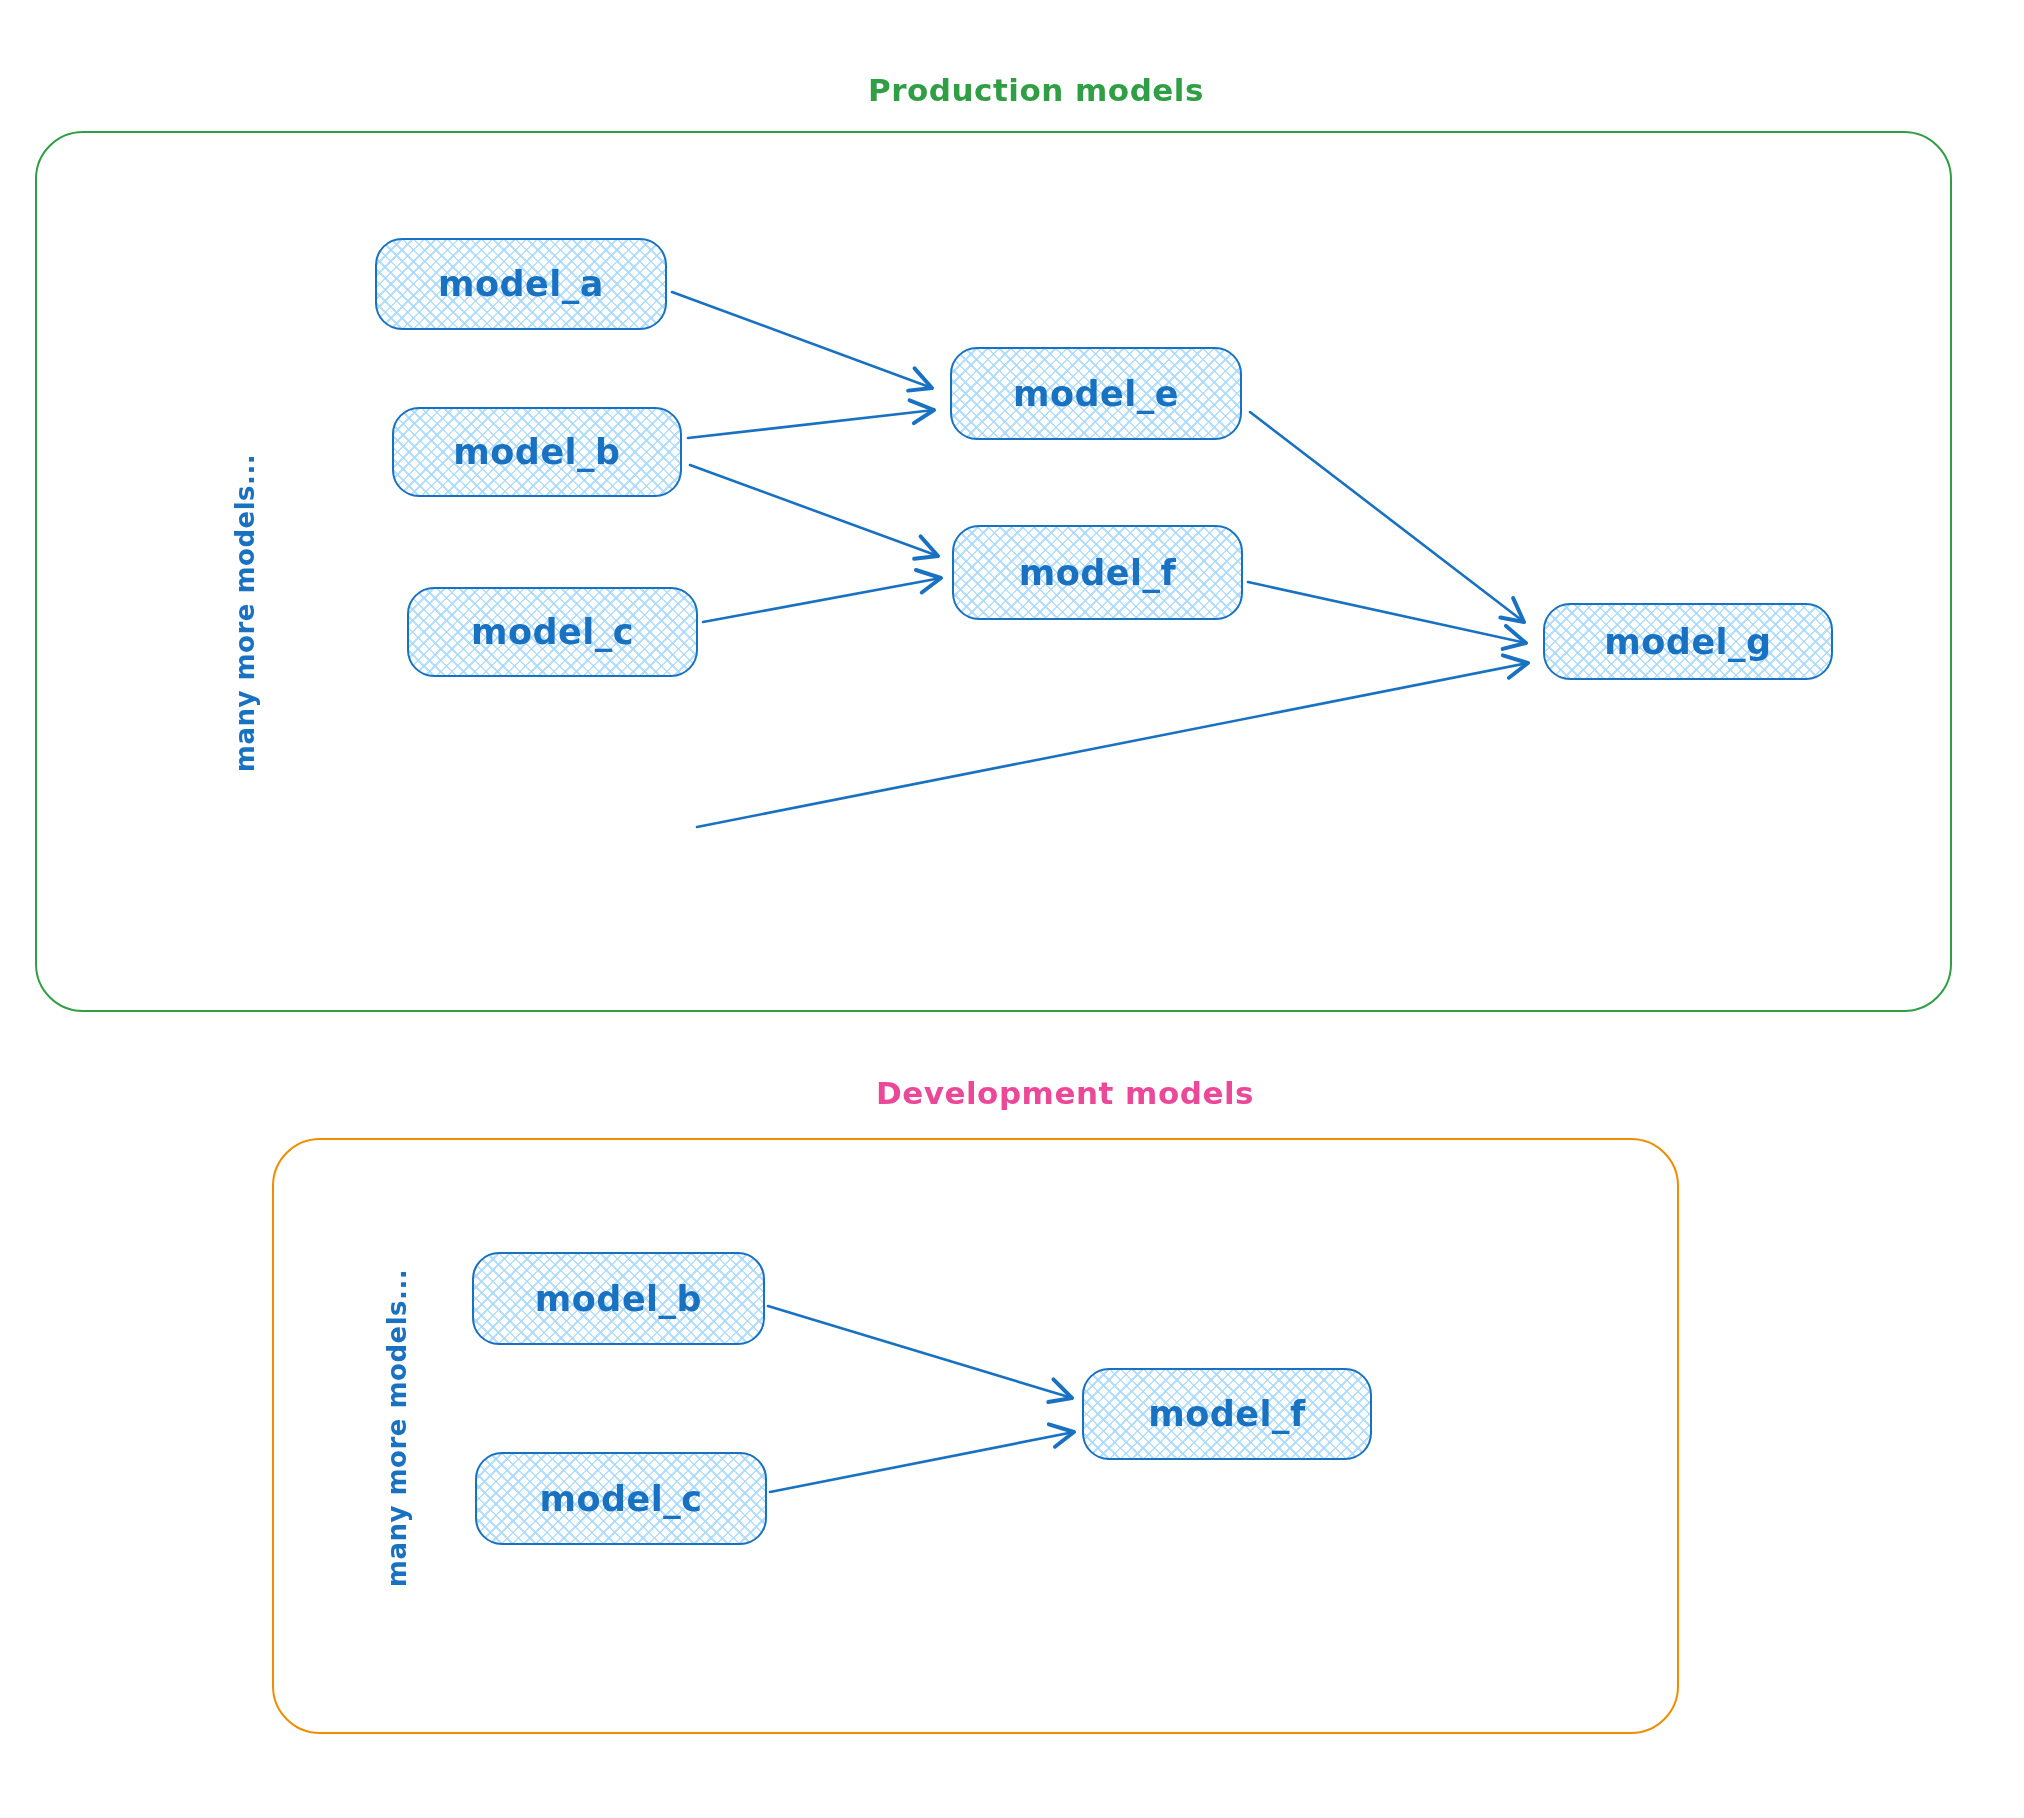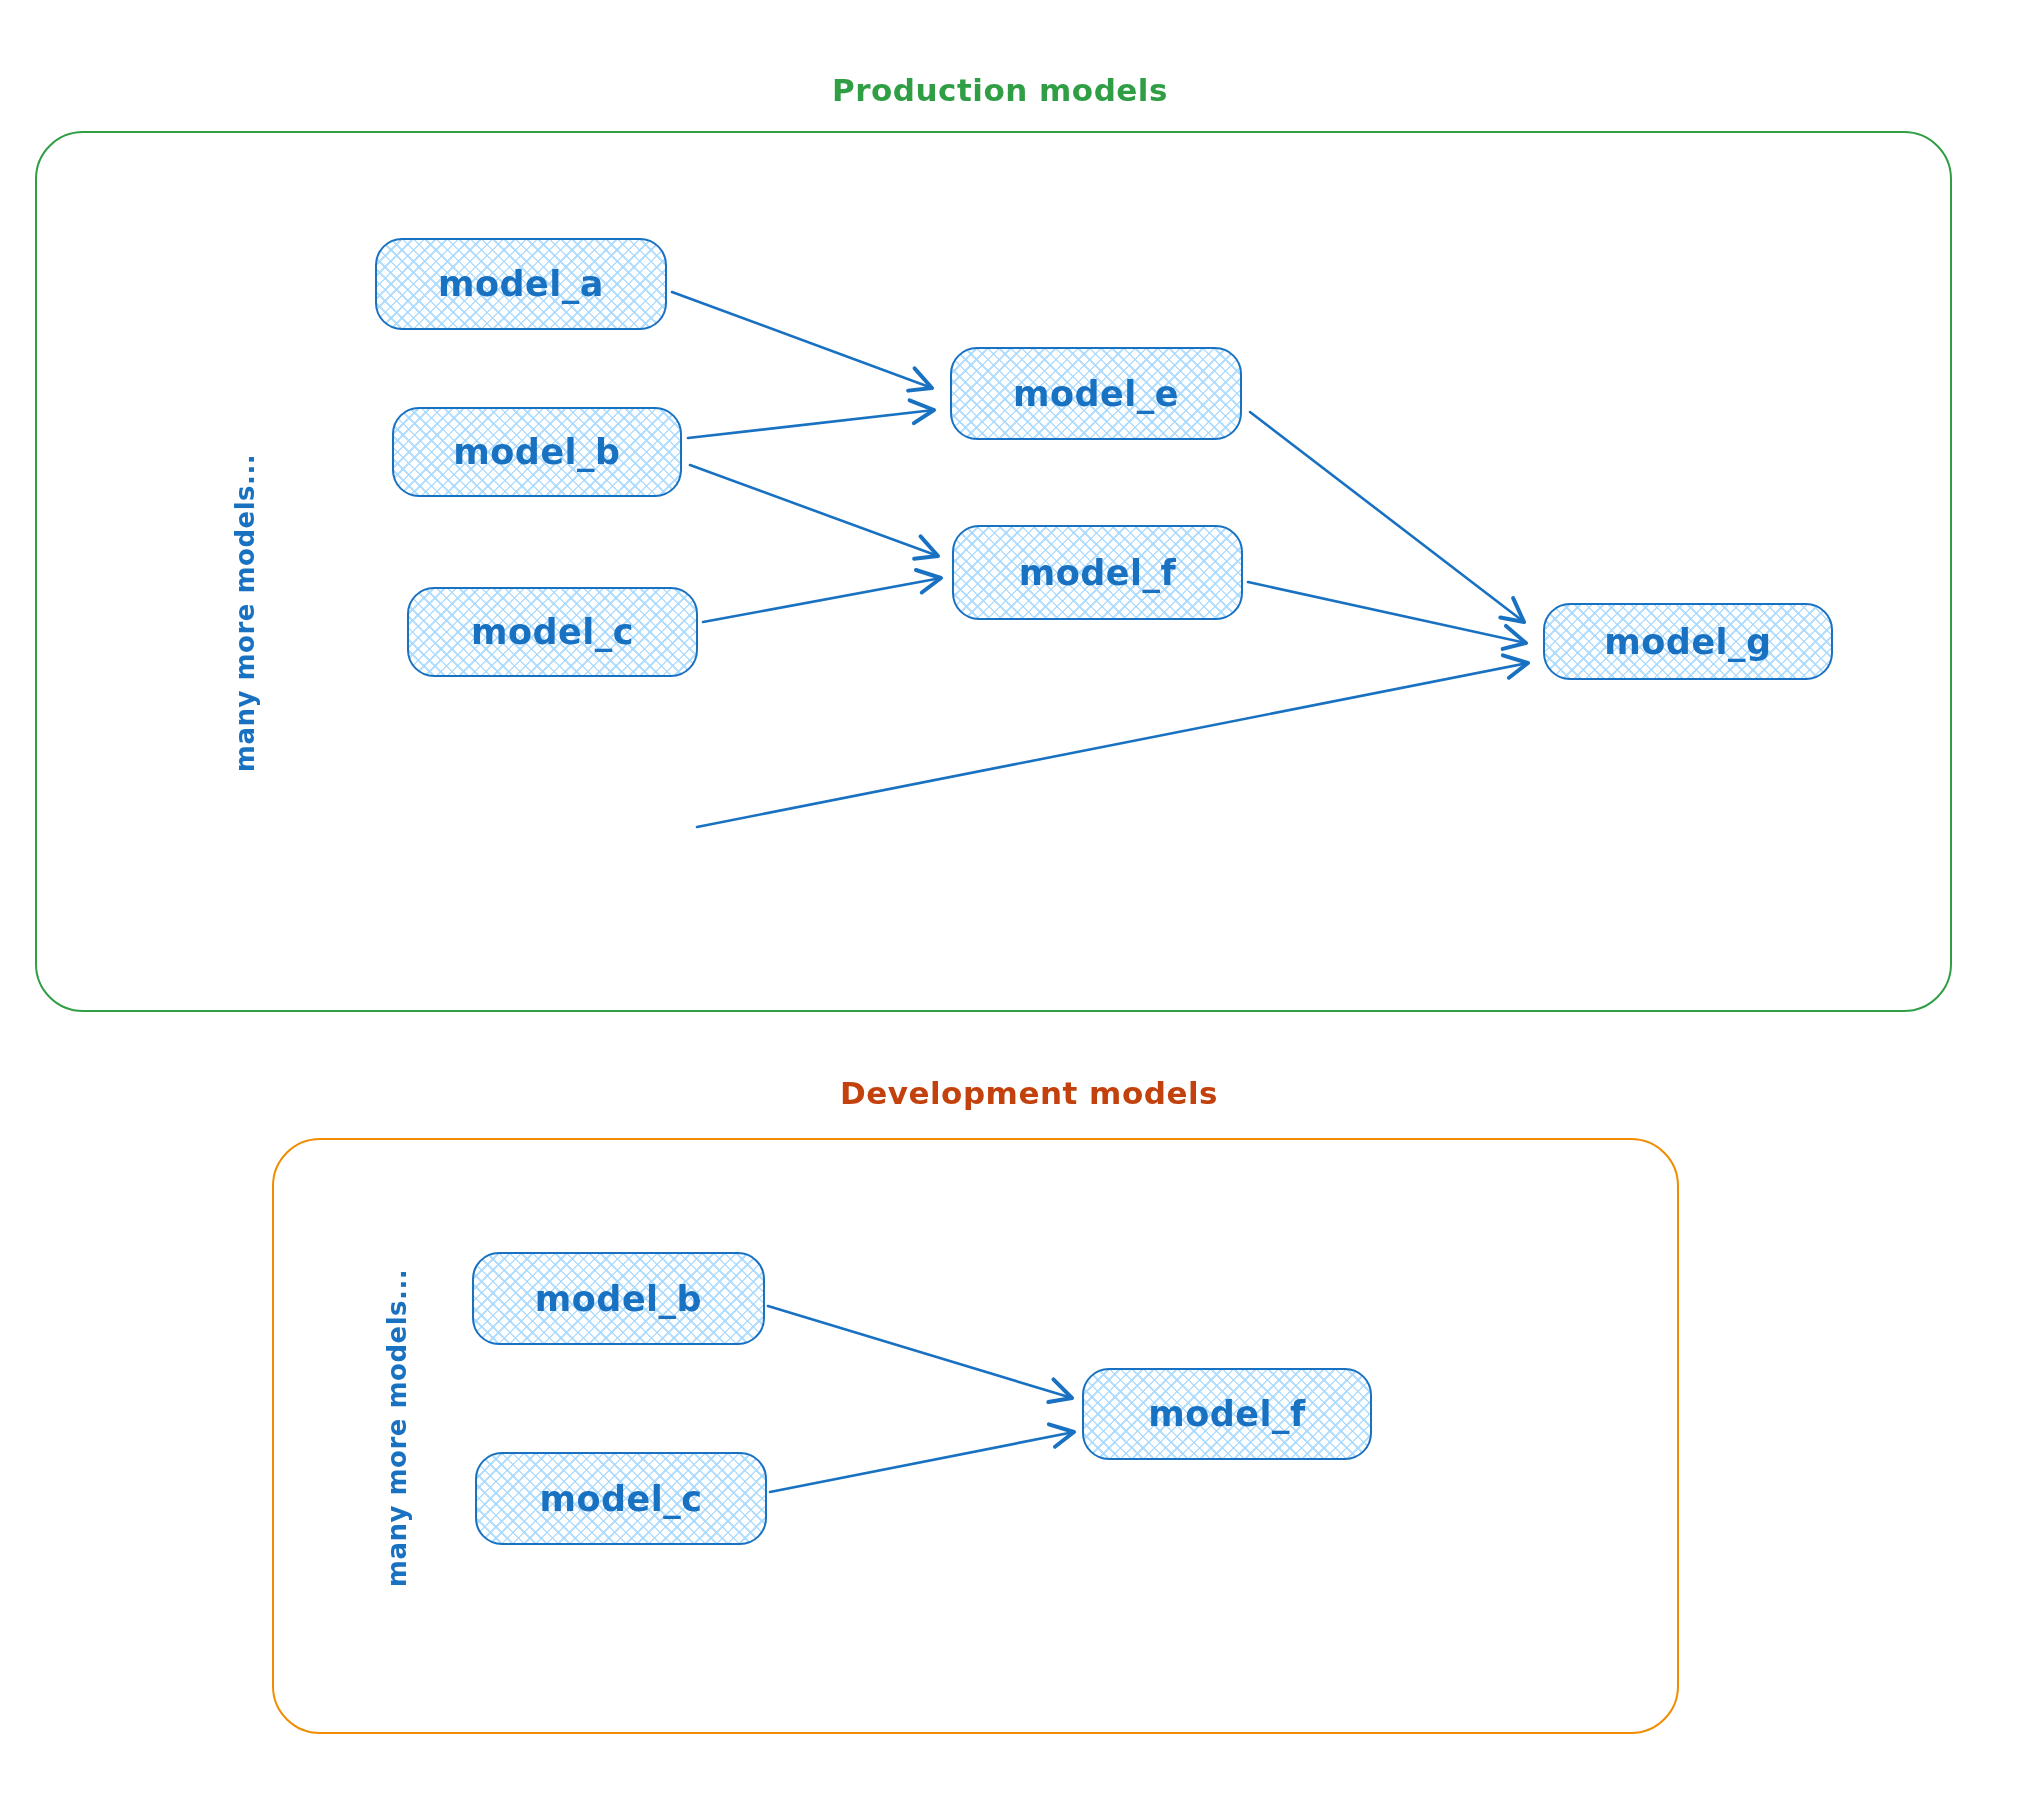--- a/index.html
+++ b/index.html
@@ -22,23 +22,24 @@
     background: transparent;
   }
   .section-frame.production { border-color: #2f9e44; }
   .section-frame.development { border-color: #f08c00; }
   .section-title {
     position: absolute;
     font-size: 31px;
     font-weight: 600;
     letter-spacing: 0.5px;
     white-space: nowrap;
+    margin-left: 36px;
   }
   .section-title.production { color: #2f9e44; }
-  .section-title.development { color: #c2410c; }
+  .section-title.development { color: #ec4899; }
   .side-label {
     position: absolute;
     color: #1971c2;
     font-size: 26px;
     font-weight: 600;
     white-space: nowrap;
     transform: translate(-50%, -50%) rotate(-90deg);
     letter-spacing: 0.5px;
   }
   .node-box {

